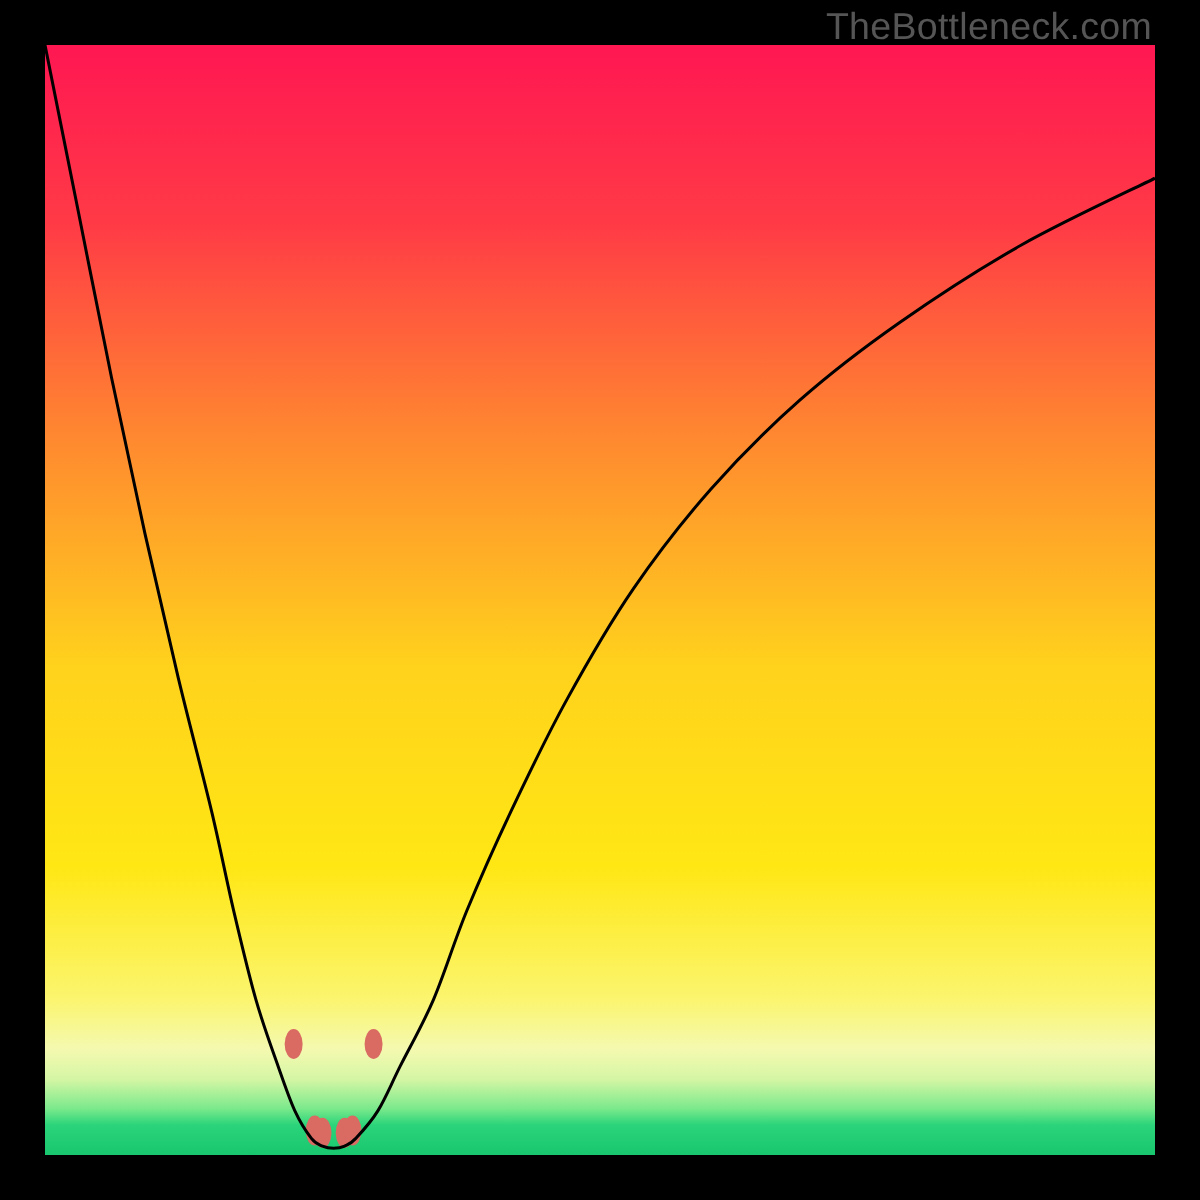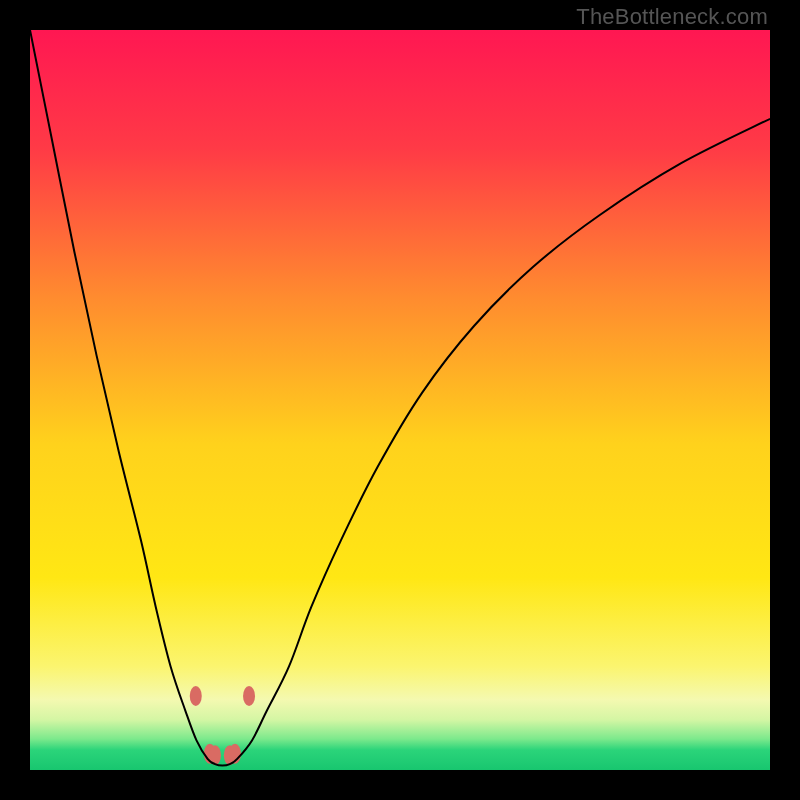--- a/index.html
+++ b/index.html
@@ -25,21 +25,21 @@
     left: 0;
     top: 0;
     width: 740px;
     height: 740px;
   }
   .watermark {
     position: absolute;
     top: 4px;
     right: 32px;
     color: #555;
-    font-size: 22px;
+    font-size: 25px;
     font-weight: 500;
     letter-spacing: 0.2px;
     user-select: none;
   }
   svg.curve {
     position: absolute;
     left: 0;
     top: 0;
     width: 740px;
     height: 740px;

